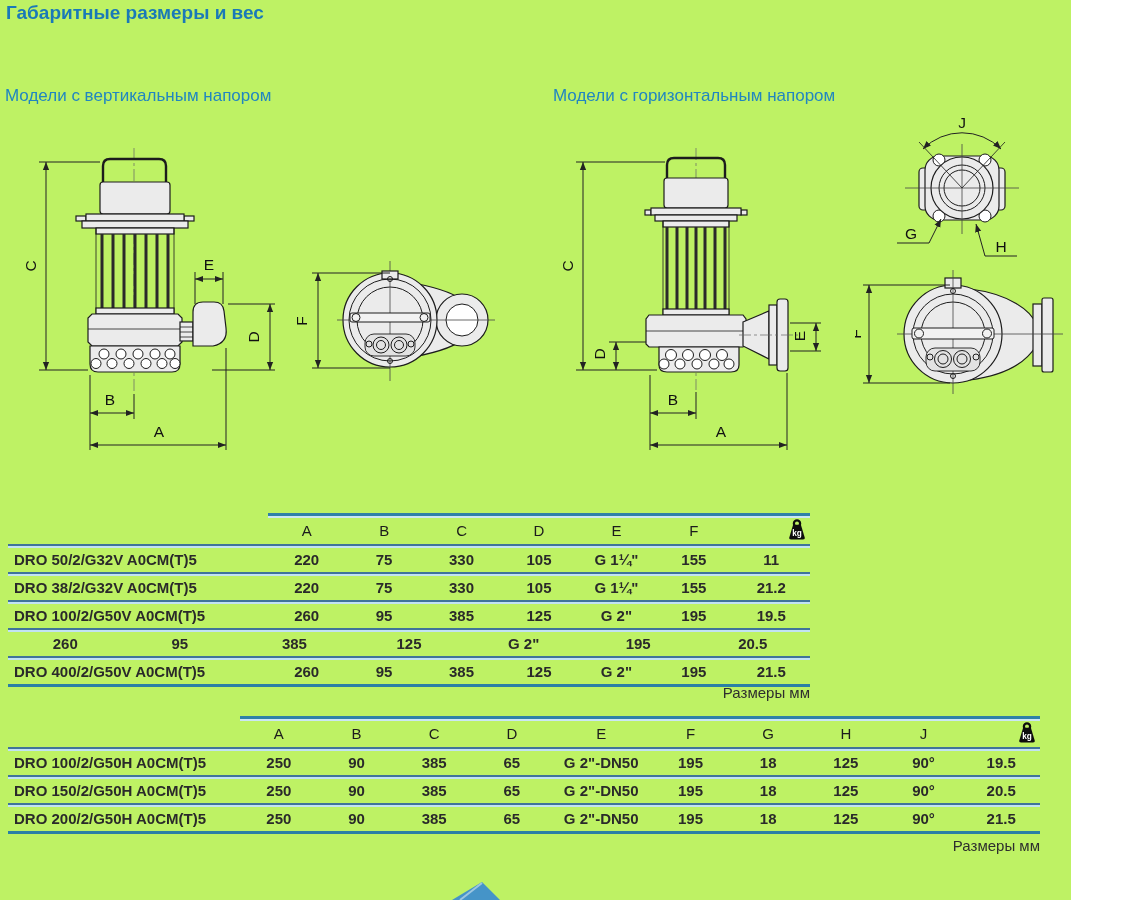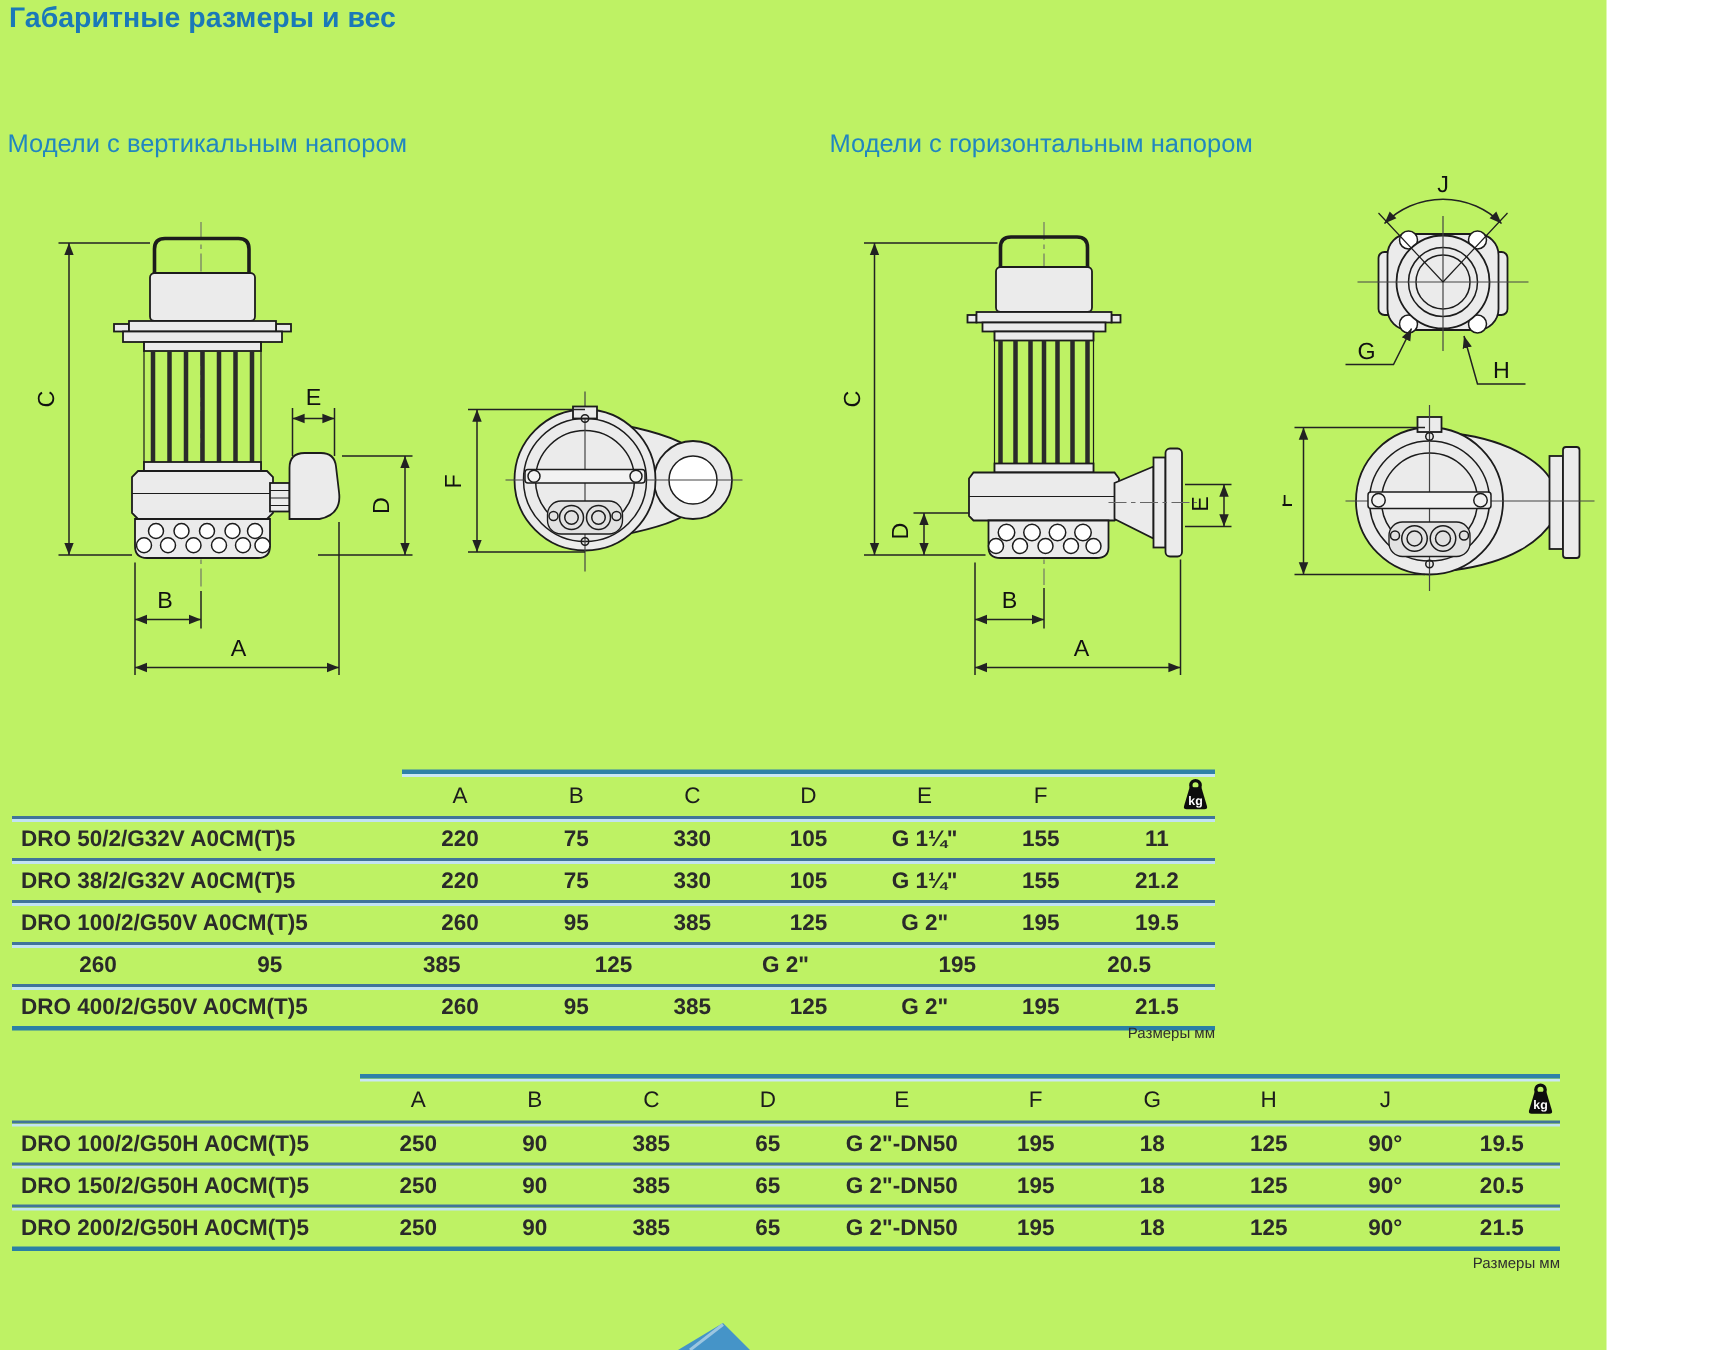--- a/index.html
+++ b/index.html
@@ -28,21 +28,21 @@
   .tbl2 .mcell{width:232px;}
   .hcols{flex:1;display:flex;align-items:center;border-top:3px solid #2f81a8;box-shadow:inset 0 2px 0 #cbe7f5;}
   .hc{flex:1;text-align:center;font-size:15px;color:#1c1c1c;}
   .hc-e{flex:1.3;}
   .kgc{display:flex;justify-content:flex-end;align-items:center;}
   .trow{display:flex;height:26px;align-items:center;border-top:2px solid #40749a;
         box-shadow:inset 0 2px 0 #c2e3f3;font-size:15px;color:#2a2a2a;font-weight:bold;}
   .trow .mcell{padding-left:6px;box-sizing:border-box;white-space:nowrap;}
   .vc{flex:1;text-align:center;}
   .vc-e{flex:1.3;}
-  .units{position:absolute;font-size:10px;color:#2e2e2e;text-align:right;}
+  .units{position:absolute;font-size:15px;color:#2e2e2e;text-align:right;}
 </style>
 </head>
 <body>
 
 <div class="canvas">
 
   <div class="page-title">Габаритные размеры и вес</div>
   <div class="sec-title" style="left:553px;top:86px;">Модели с горизонтальным напором</div>
   <div class="sec-title" style="left:5px;top:86px;">Модели с вертикальным напором</div>
 

